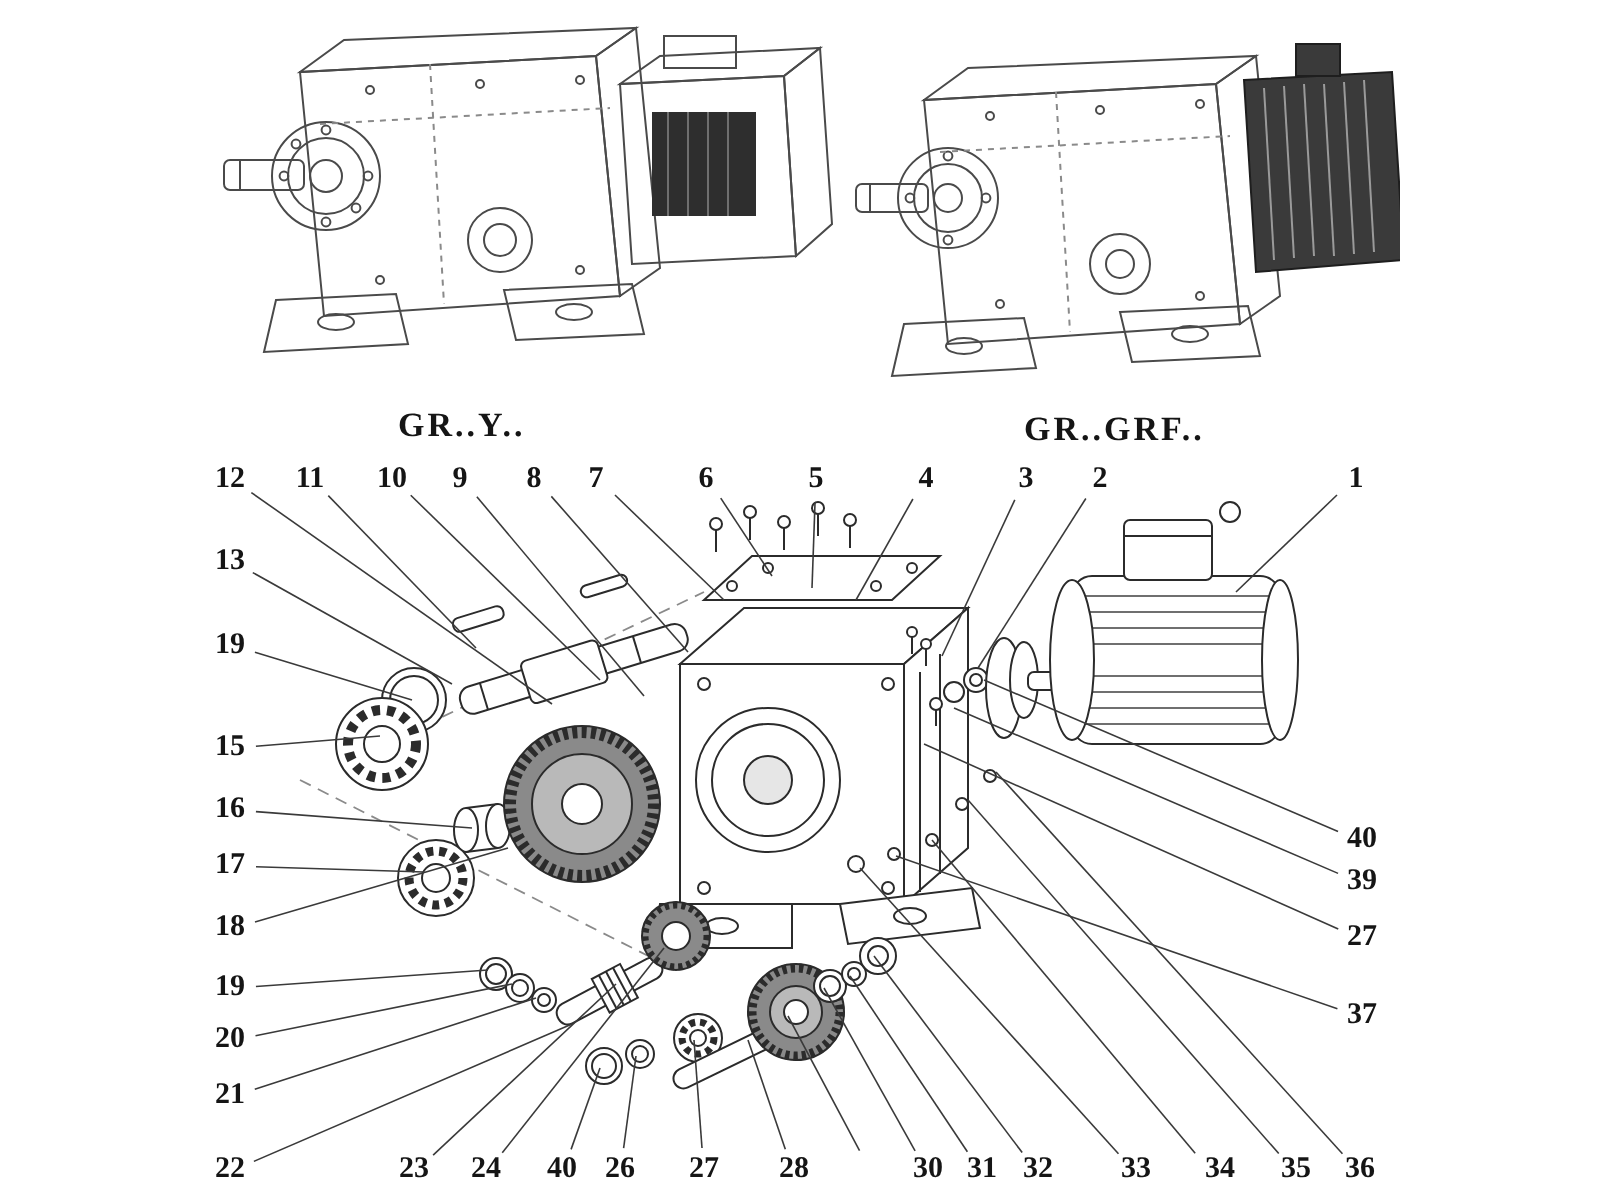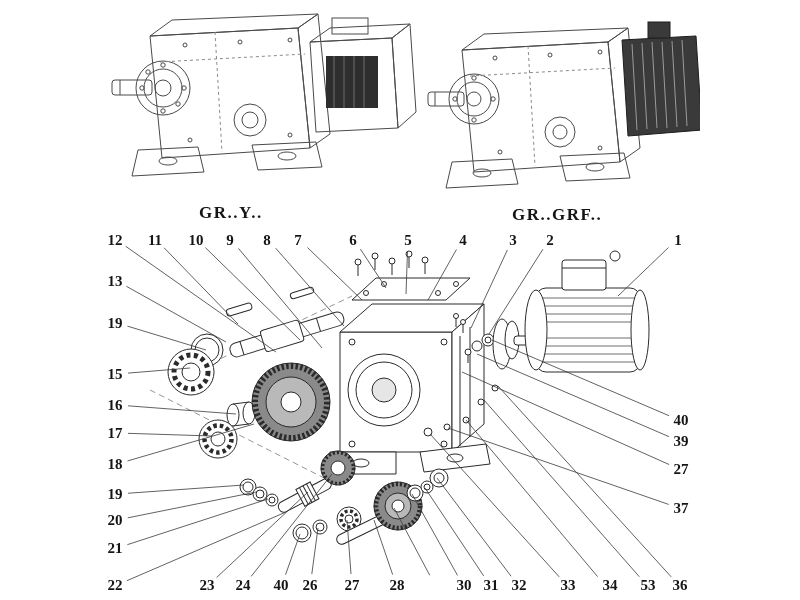--- a/index.html
+++ b/index.html
@@ -362,21 +362,21 @@
       <div class="callout" style="left: 281px; top: 585px;">40</div>
       <div class="callout" style="left: 310px; top: 585px;">26</div>
       <div class="callout" style="left: 352px; top: 585px;">27</div>
       <div class="callout" style="left: 397px; top: 585px;">28</div>
       <div class="callout" style="left: 436px; top: 585px; margin-top: 48px;">29</div>
       <div class="callout" style="left: 464px; top: 585px;">30</div>
       <div class="callout" style="left: 491px; top: 585px;">31</div>
       <div class="callout" style="left: 519px; top: 585px;">32</div>
       <div class="callout" style="left: 568px; top: 585px;">33</div>
       <div class="callout" style="left: 610px; top: 585px;">34</div>
-      <div class="callout" style="left: 648px; top: 585px;">53</div>
+      <div class="callout" style="left: 648px; top: 585px;">35</div>
       <div class="callout" style="left: 680px; top: 585px;">36</div>
       <div class="callout" style="left: 681px; top: 508px;">37</div>
       <div class="callout" style="left: 681px; top: 469px;">27</div>
       <div class="callout" style="left: 681px; top: 441px;">39</div>
       <div class="callout" style="left: 681px; top: 420px;">40</div>
     </div>
 
 </div>
 
 </body></html>

